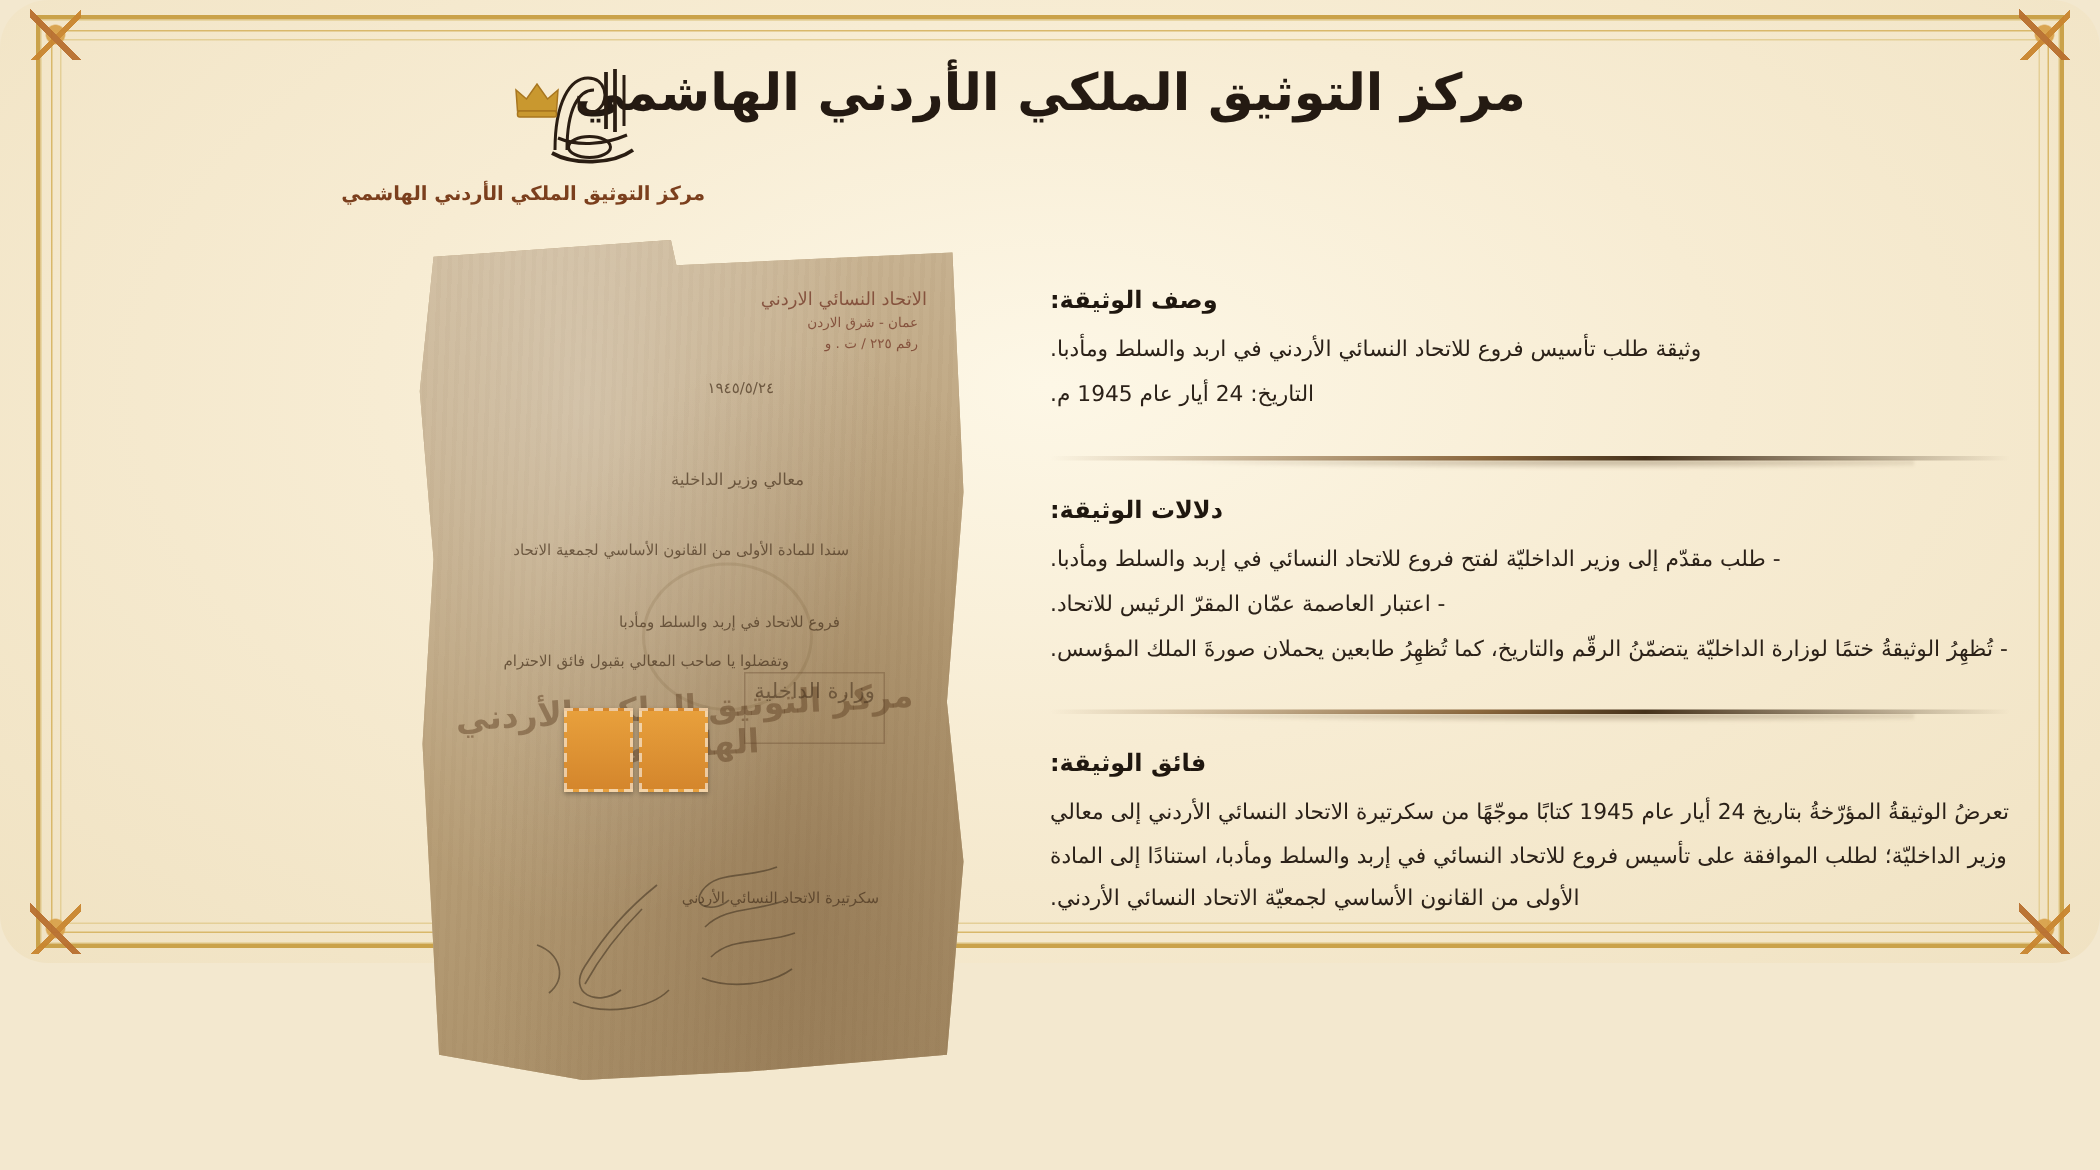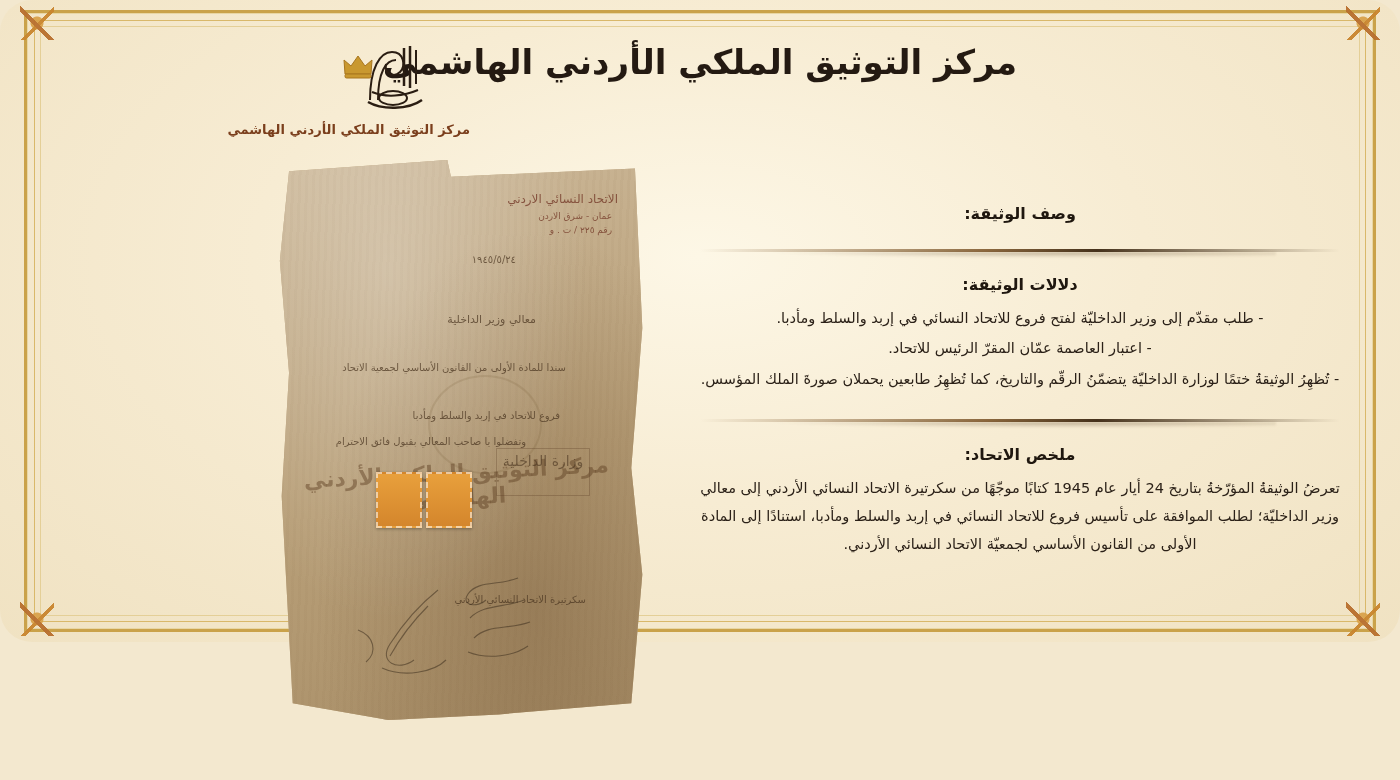--- a/index.html
+++ b/index.html
@@ -131,23 +131,23 @@
     position:absolute;left:218px;top:288px;width:92px;height:42px;
     border:1px solid rgba(90,60,35,.5);opacity:.6;
     font-size:14px;color:#4a3520;text-align:center;padding-top:4px;direction:rtl;
   }
   .scribble{
     position:absolute;left:40px;top:400px;width:260px;height:130px;opacity:.7;
   }
 
   
   .content{
-    position:absolute;right:760px;left:700px;top:204px;
+    position:absolute;right:760px;left:700px;top:190px;
     width:640px;left:auto;right:60px;
-    direction:rtl;text-align:center;
+    direction:rtl;text-align:left;
     color:#2b2118;
   }
   .sec{margin-bottom:6px;}
   .sec-title{
     font-size:16px;font-weight:700;color:#1f170f;margin-bottom:10px;
   }
   .sec-body{
     font-size:14.5px;line-height:1.95;color:#2b2118;
   }
   .sec-body p{margin:0 0 2px 0;}
@@ -243,36 +243,40 @@
           <path d="M40 70 C56 76, 60 92, 48 102"></path>
         </g>
       </svg>
     </div>
   </div>
 
   <div class="content">
 
     <div class="sec">
       <div class="sec-title">وصف الوثيقة:</div>
+      <div class="sec-body">
+        <p>وثيقة طلب تأسيس فروع للاتحاد النسائي الأردني في اربد والسلط ومأدبا.</p>
+        <p>التاريخ: 24 أيار عام 1945 م.</p>
+      </div>
     </div>
 
     <div class="divider"></div>
 
     <div class="sec">
       <div class="sec-title">دلالات الوثيقة:</div>
       <div class="sec-body">
         <p>- طلب مقدّم إلى وزير الداخليّة لفتح فروع للاتحاد النسائي في إربد والسلط ومأدبا.</p>
         <p>- اعتبار العاصمة عمّان المقرّ الرئيس للاتحاد.</p>
         <p>- تُظهِرُ الوثيقةُ ختمًا لوزارة الداخليّة يتضمّنُ الرقّم والتاريخ، كما تُظهِرُ طابعين يحملان صورةَ الملك المؤسس.</p>
       </div>
     </div>
 
     <div class="divider"></div>
 
     <div class="sec">
-      <div class="sec-title">ملخص الاتحاد:</div>
+      <div class="sec-title">فائق الوثيقة:</div>
       <div class="sec-body">
         <p>تعرضُ الوثيقةُ المؤرّخةُ بتاريخ 24 أيار عام 1945 كتابًا موجّهًا من سكرتيرة الاتحاد النسائي الأردني إلى معالي وزير الداخليّة؛ لطلب الموافقة على تأسيس فروع للاتحاد النسائي في إربد والسلط ومأدبا، استنادًا إلى المادة الأولى من القانون الأساسي لجمعيّة الاتحاد النسائي الأردني.</p>
       </div>
     </div>
 
   </div>
 </div>
 
 </body></html>

